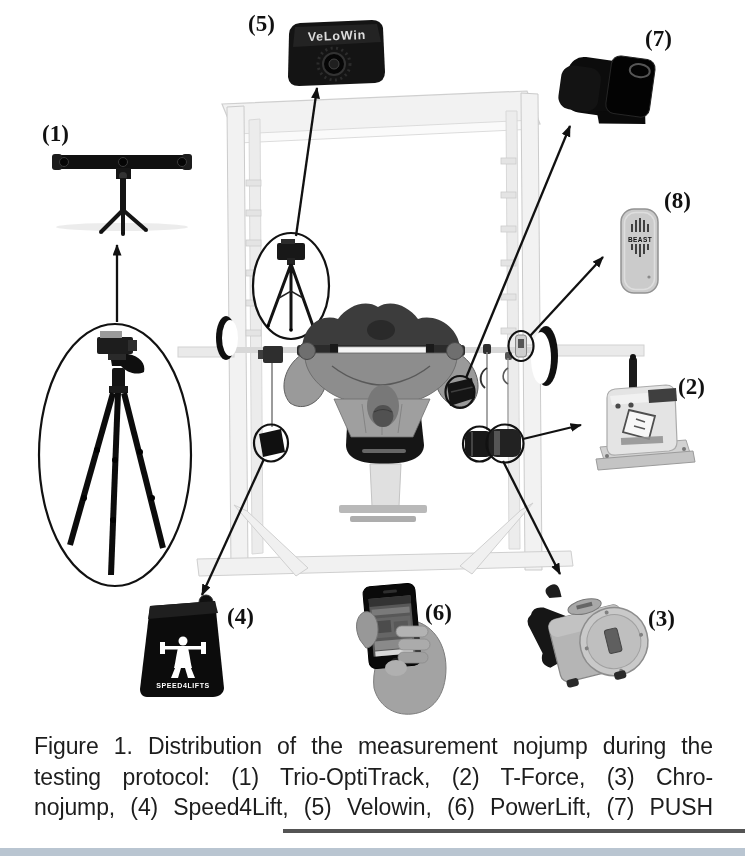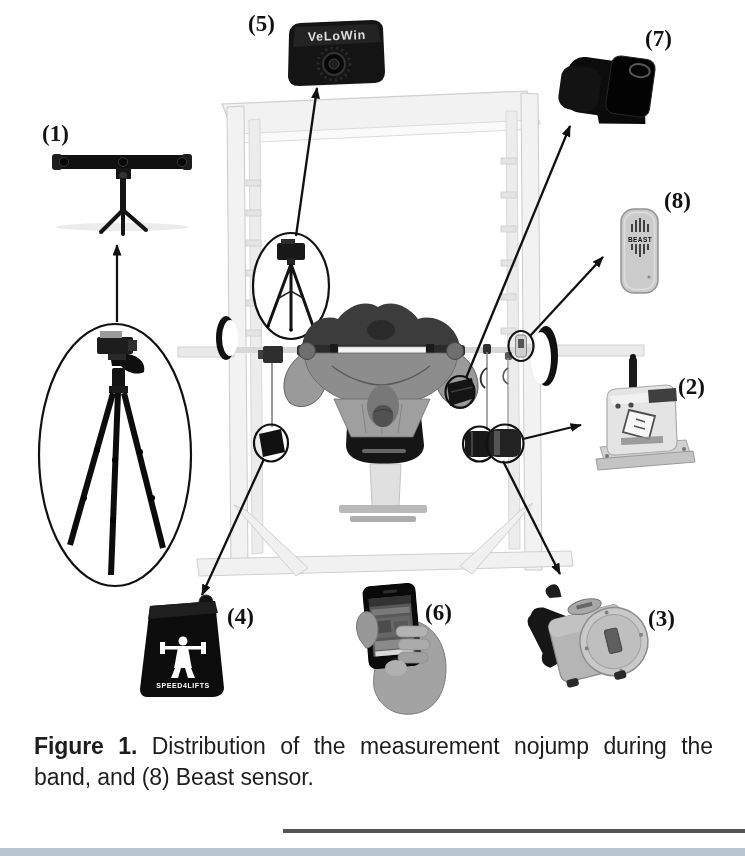--- a/index.html
+++ b/index.html
@@ -6,21 +6,21 @@
   .stage {
     position:relative; width:745px; height:856px; background:#ffffff;
     font-family:"Liberation Sans", sans-serif; overflow:hidden;
   }
   .figure-svg { position:absolute; left:0; top:0; }
   .caption {
     position:absolute; left:34px; top:731px; width:679px;
     font-size:23px; line-height:30.5px; color:#1d1d1d; letter-spacing:-0.1px;
   }
   .cap-line.just { text-align:justify; text-align-last:justify; }
-  .cap-bold { font-weight:bold; }
+  .cap-bold { font-weight:normal; }
   .rule-dark {
     position:absolute; left:283px; top:829px; width:462px; height:4px;
     background:#545454;
   }
   .band-light {
     position:absolute; left:0; top:848px; width:745px; height:8px;
     background:#b9c5d1;
   }
   .lbl { font-family:"Liberation Serif", serif; font-weight:bold; font-size:23px; fill:#111111; }
 </style>
@@ -326,19 +326,20 @@
   <text class="lbl" x="648" y="626">(3)</text>
   <text class="lbl" x="227" y="624">(4)</text>
   <text class="lbl" x="248" y="31">(5)</text>
   <text class="lbl" x="425" y="620">(6)</text>
   <text class="lbl" x="645" y="46">(7)</text>
   <text class="lbl" x="664" y="208">(8)</text>
 </svg>
 
 <div class="caption">
   <div class="cap-line just"><span class="cap-bold">Figure 1.</span><span> Distribution of the measurement nojump during the</span></div>
-  <div class="cap-line">band, and (8) Beast sensor.</div>
+  <div class="cap-line just">testing protocol: (1) Trio-OptiTrack, (2) T-Force, (3) Chro-</div>
+  <div class="cap-line just">nojump, (4) Speed4Lift, (5) Velowin, (6) PowerLift, (7) PUSH</div>
 </div>
 
 <div class="rule-dark"></div>
 <div class="band-light"></div>
 
 </div>
 
 </body></html>

